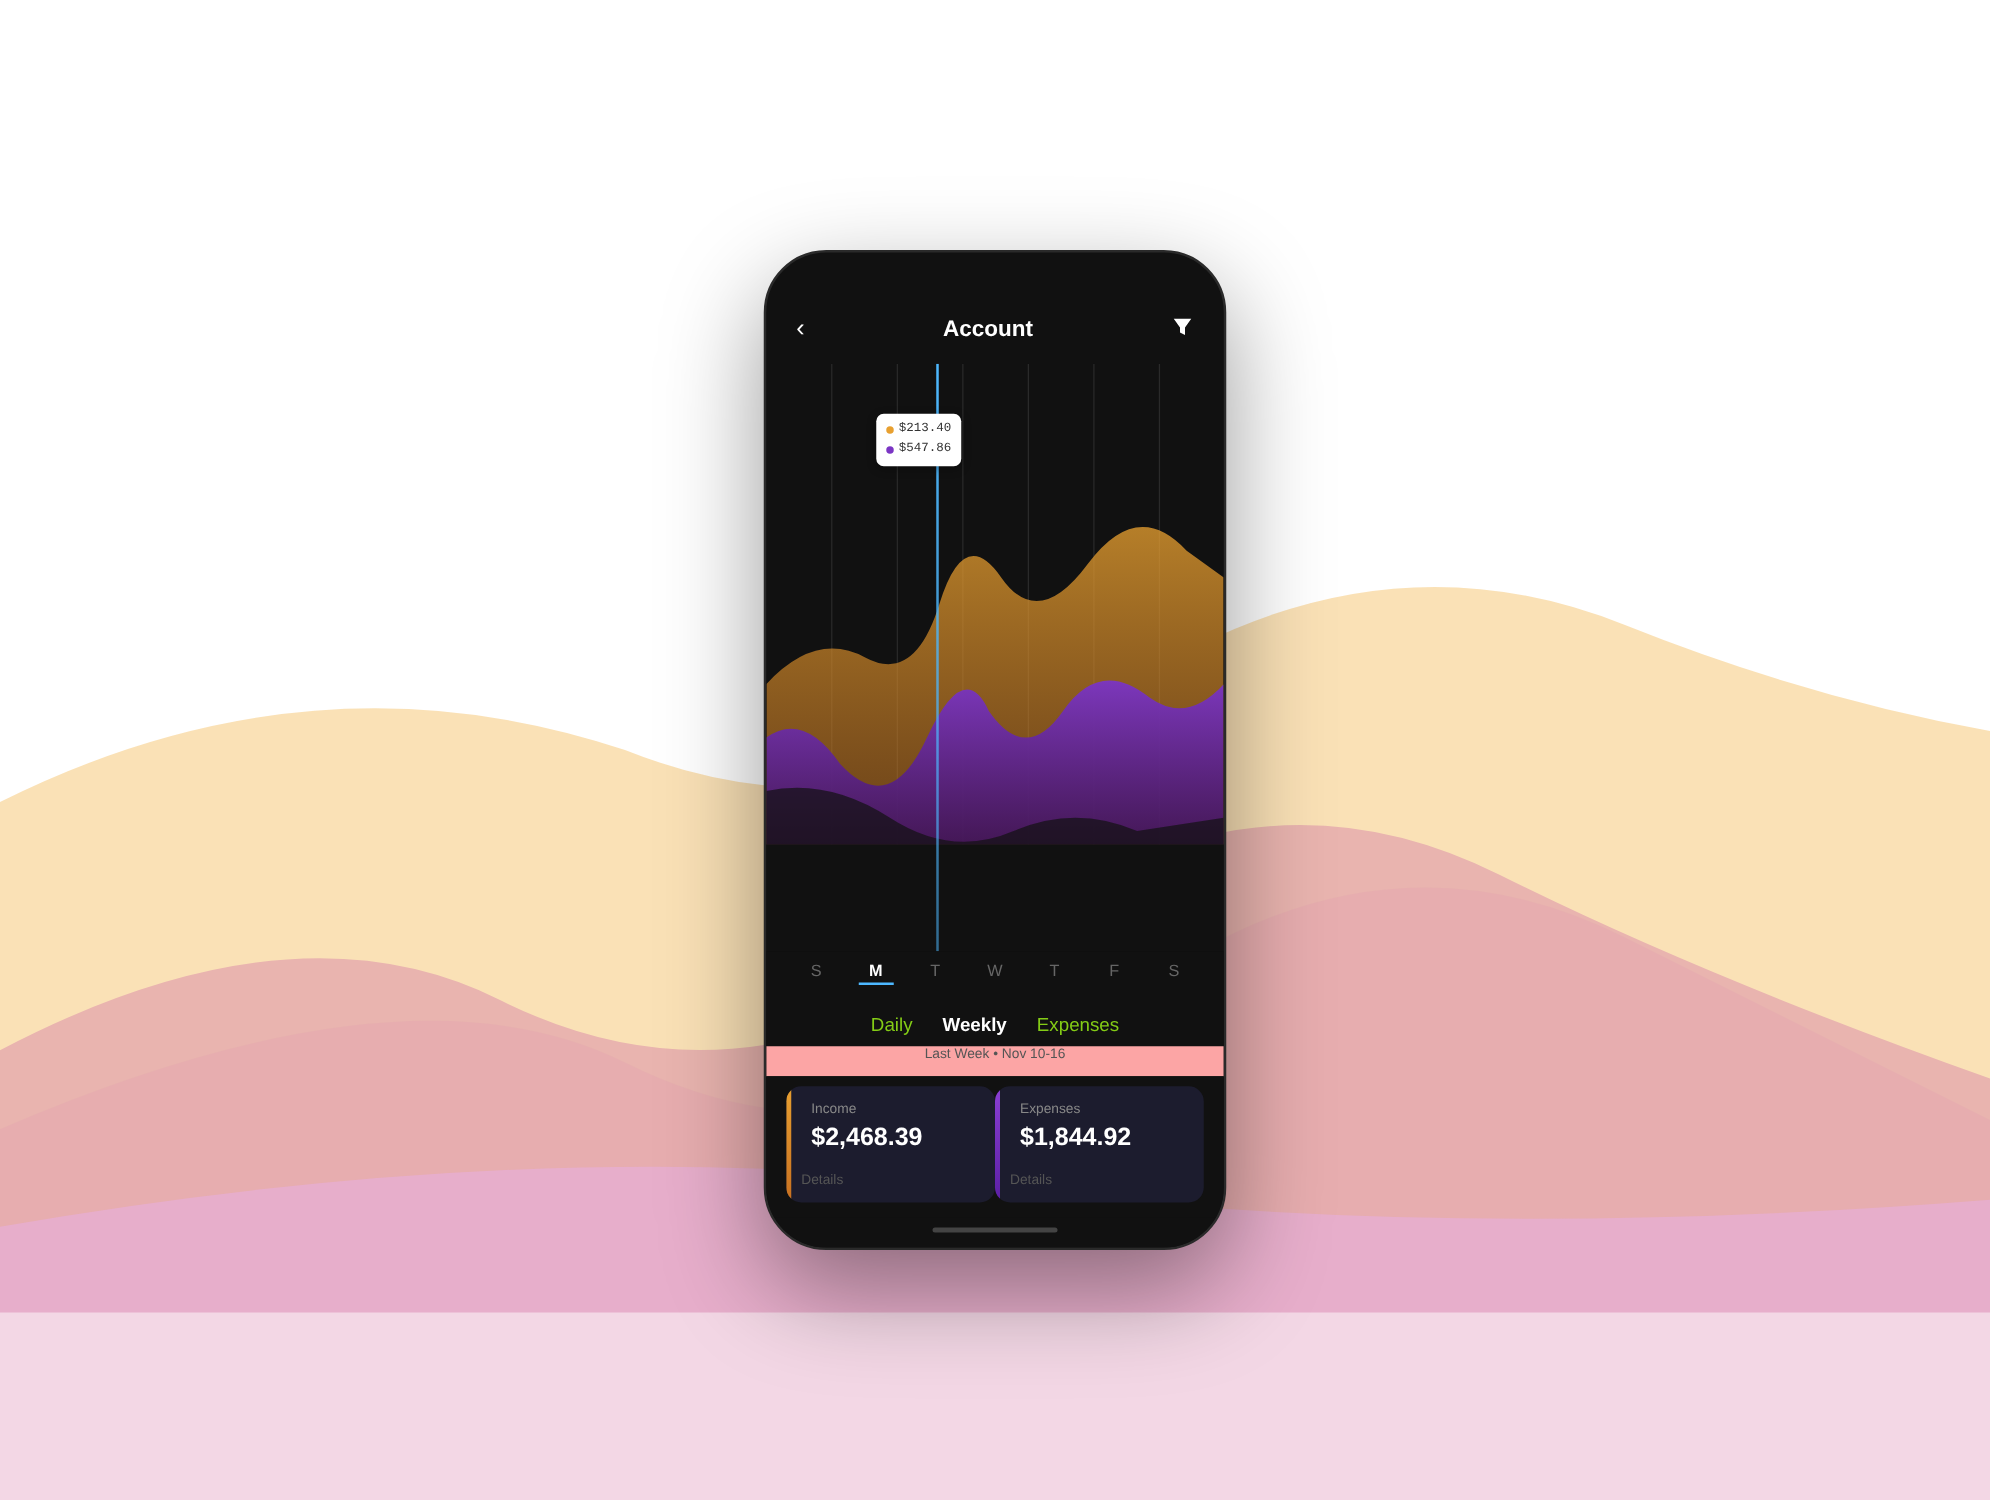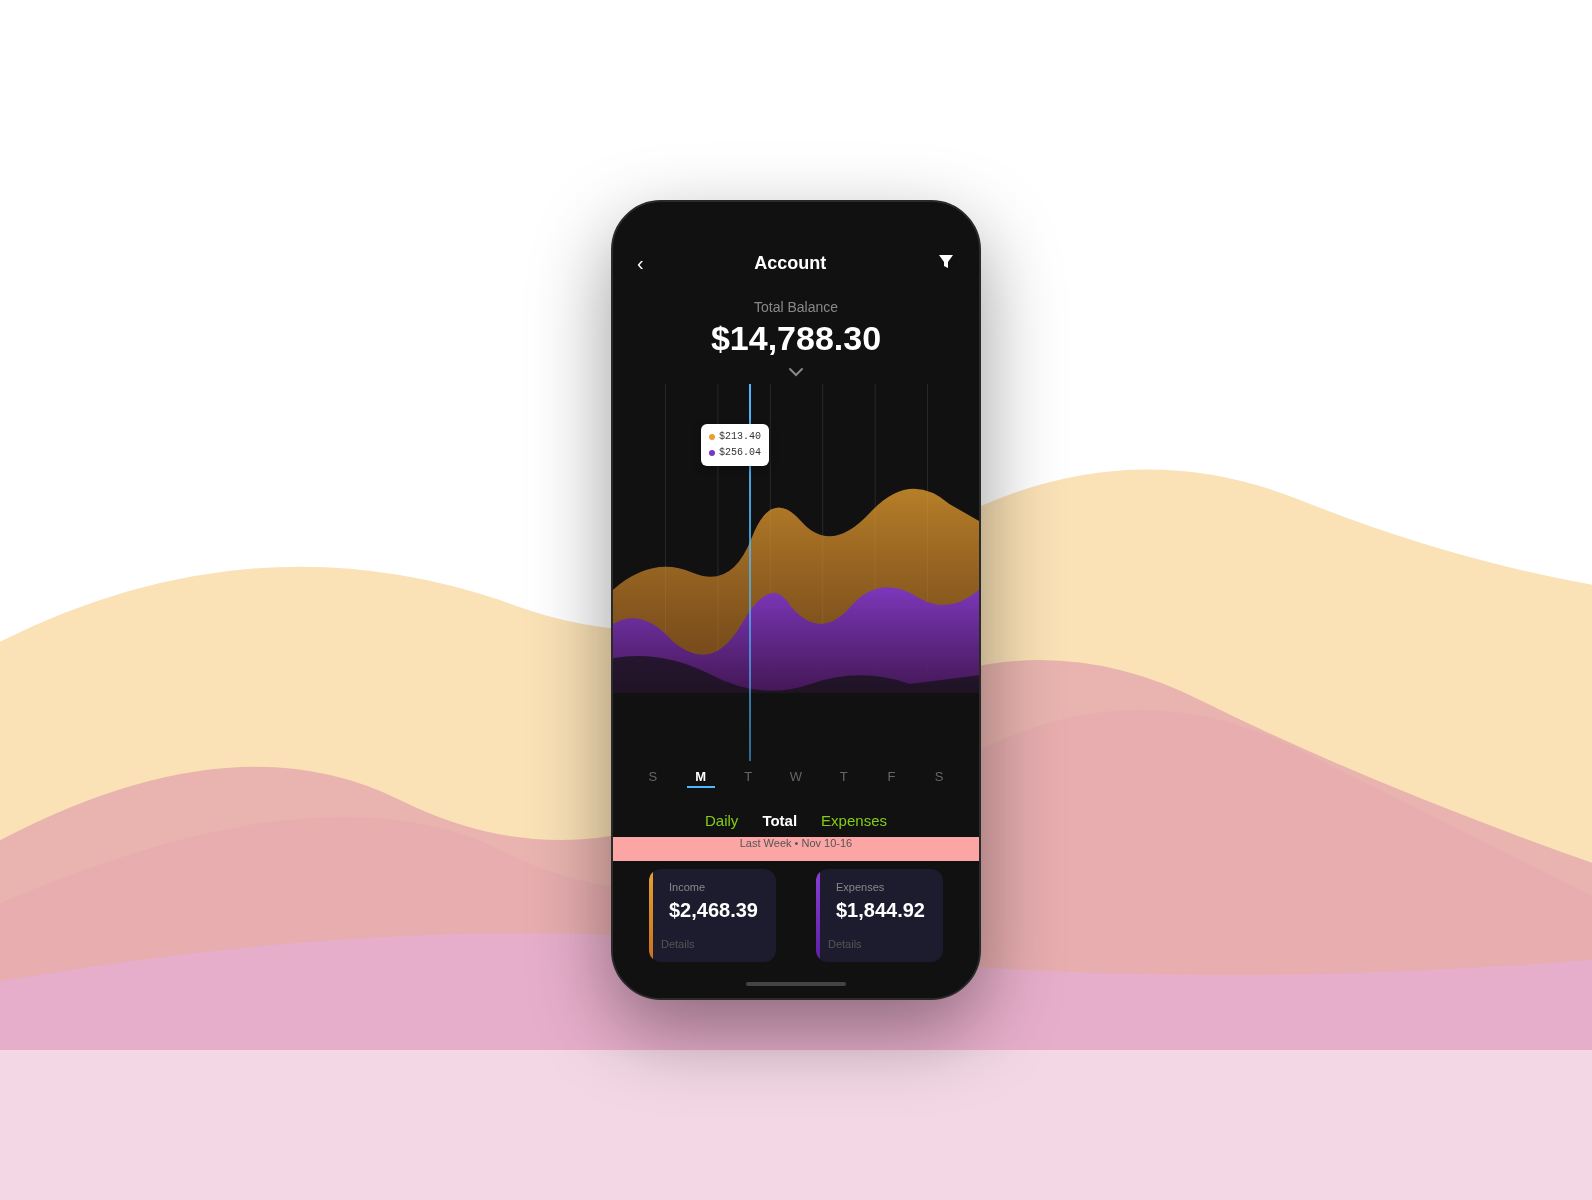--- a/index.html
+++ b/index.html
@@ -207,21 +207,21 @@
       padding: 8px 16px 12px;
       background: #111111;
       overflow: hidden;
     }
 
     .card {
       flex: 1;
       background: #1c1c2e;
       border-radius: 12px;
       padding: 12px;
-      margin: 0 20px;
+      margin: 0 0;
       position: relative;
       overflow: hidden;
       min-width: 0;
     }
 
     .card-accent {
       position: absolute;
       left: 0;
       top: 0;
       bottom: 0;
@@ -303,43 +303,34 @@
       <div class="header">
         <span class="header-back">‹</span>
         <span class="header-title">Account</span>
         <span class="header-filter">
           <svg width="18" height="18" viewBox="0 0 18 18" fill="white">
             <polygon points="2,3 16,3 11,10 11,16 7,14 7,10" fill="white"></polygon>
           </svg>
         </span>
       </div>
 
-      <div class="balance-section">
-        <div class="balance-label">Total Balance</div>
-        <div class="balance-amount">$14,788.30</div>
-        <div class="balance-chevron">
-          <svg width="16" height="10" viewBox="0 0 16 10" fill="none">
-            <path d="M2 2 L8 8 L14 2" stroke="#888" stroke-width="2" stroke-linecap="round"></path>
-          </svg>
-        </div>
-      </div>
 
       <div class="chart-area">
         
         <div class="chart-line-cursor"></div>
 
         
         <div class="tooltip">
           <div class="tooltip-row">
             <span class="tooltip-dot tooltip-dot-gold"></span>
             <span>$213.40</span>
           </div>
           <div class="tooltip-row">
             <span class="tooltip-dot tooltip-dot-purple"></span>
-            <span>$256.04</span>
+            <span>$547.86</span>
           </div>
         </div>
 
         
         <svg class="chart-svg" viewBox="0 0 370 220" preserveAspectRatio="none" xmlns="http://www.w3.org/2000/svg">
 
           <line x1="53" y1="0" x2="53" y2="180" stroke="#2a2a2a" stroke-width="1"></line>
           <line x1="106" y1="0" x2="106" y2="180" stroke="#2a2a2a" stroke-width="1"></line>
           <line x1="159" y1="0" x2="159" y2="180" stroke="#2a2a2a" stroke-width="1"></line>
           <line x1="212" y1="0" x2="212" y2="180" stroke="#2a2a2a" stroke-width="1"></line>
@@ -370,21 +361,21 @@
         <div class="day-label active">M</div>
         <div class="day-label">T</div>
         <div class="day-label">W</div>
         <div class="day-label">T</div>
         <div class="day-label">F</div>
         <div class="day-label">S</div>
       </div>
 
       <div class="period-tabs">
         <span class="period-tab">Daily</span>
-        <span class="period-tab active">Total</span>
+        <span class="period-tab active">Weekly</span>
         <span class="period-tab">Expenses</span>
       </div>
       <div class="period-subtitle">Last Week • Nov 10-16</div>
 
       <div class="cards-row">
 
         <div class="card">
           <div class="card-accent card-accent-gold"></div>
           <div class="card-label">Income</div>
           <div class="card-amount">$2,468.39</div>

